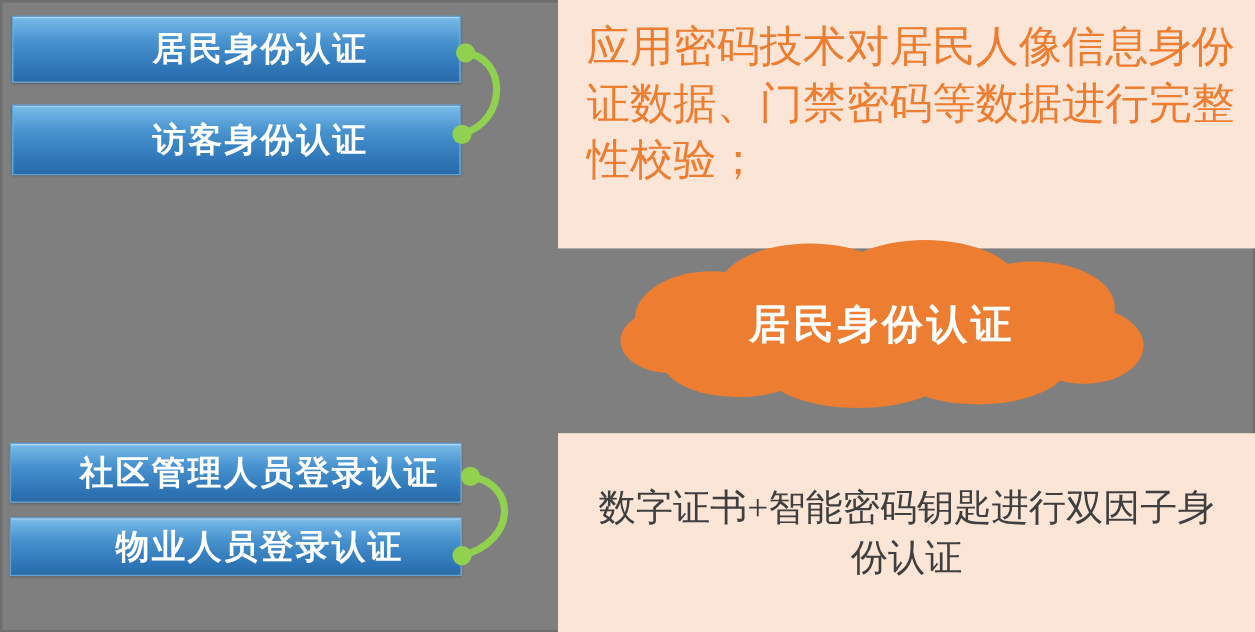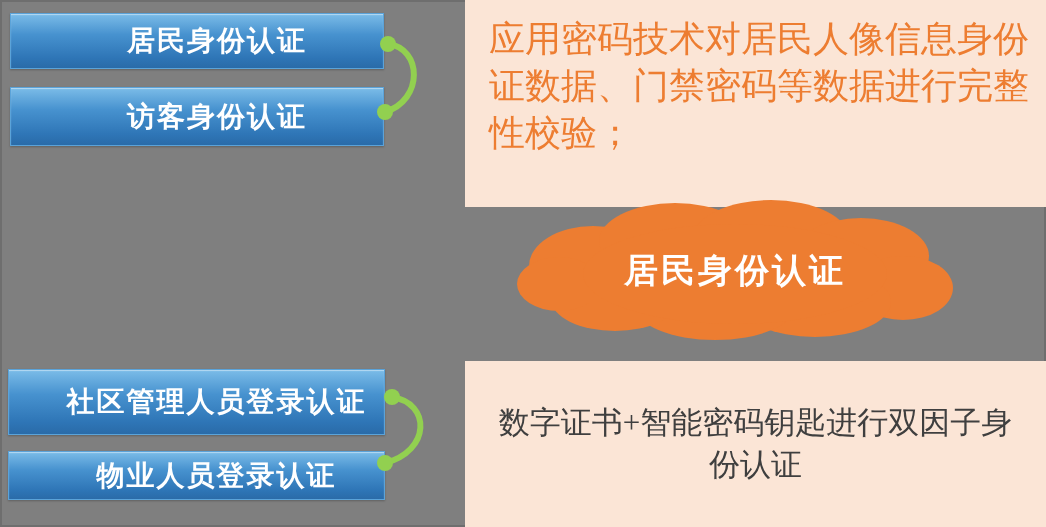--- a/index.html
+++ b/index.html
@@ -28,22 +28,22 @@
     background: linear-gradient(180deg, #7bbce8 0%, #4792cf 38%, #2e75b6 82%, #2a6ba8 100%);
     border: 1px solid #5ba3d9;
     box-shadow: inset 0 1px 1px rgba(255,255,255,0.45), 0 1px 2px rgba(0,0,0,0.25);
     cursor: pointer;
     text-align: center;
     white-space: nowrap;
     padding-left: 40px;
   }
   #btn-resident { left: 10px; top: 13px;  width: 374px; height: 56px; }
   #btn-visitor  { left: 10px; top: 87px;  width: 374px; height: 59px; }
-  #btn-manager  { left: 8px;  top: 369px; width: 377px; height: 66px; }
-  #btn-property { left: 8px;  top: 451px; width: 377px; height: 49px; }
+  #btn-manager  { left: 8px;  top: 369px; width: 377px; height: 50px; }
+  #btn-property { left: 8px;  top: 431px; width: 377px; height: 49px; }
 
   
   .connector { position: absolute; pointer-events: none; }
   #connector-top    { left: 370px; top: 28px;  width: 70px; height: 100px; }
   #connector-bottom { left: 373px; top: 383px; width: 75px; height: 95px;  }
 
   
   .peach-box {
     position: absolute;
     background: #fbe5d6;

